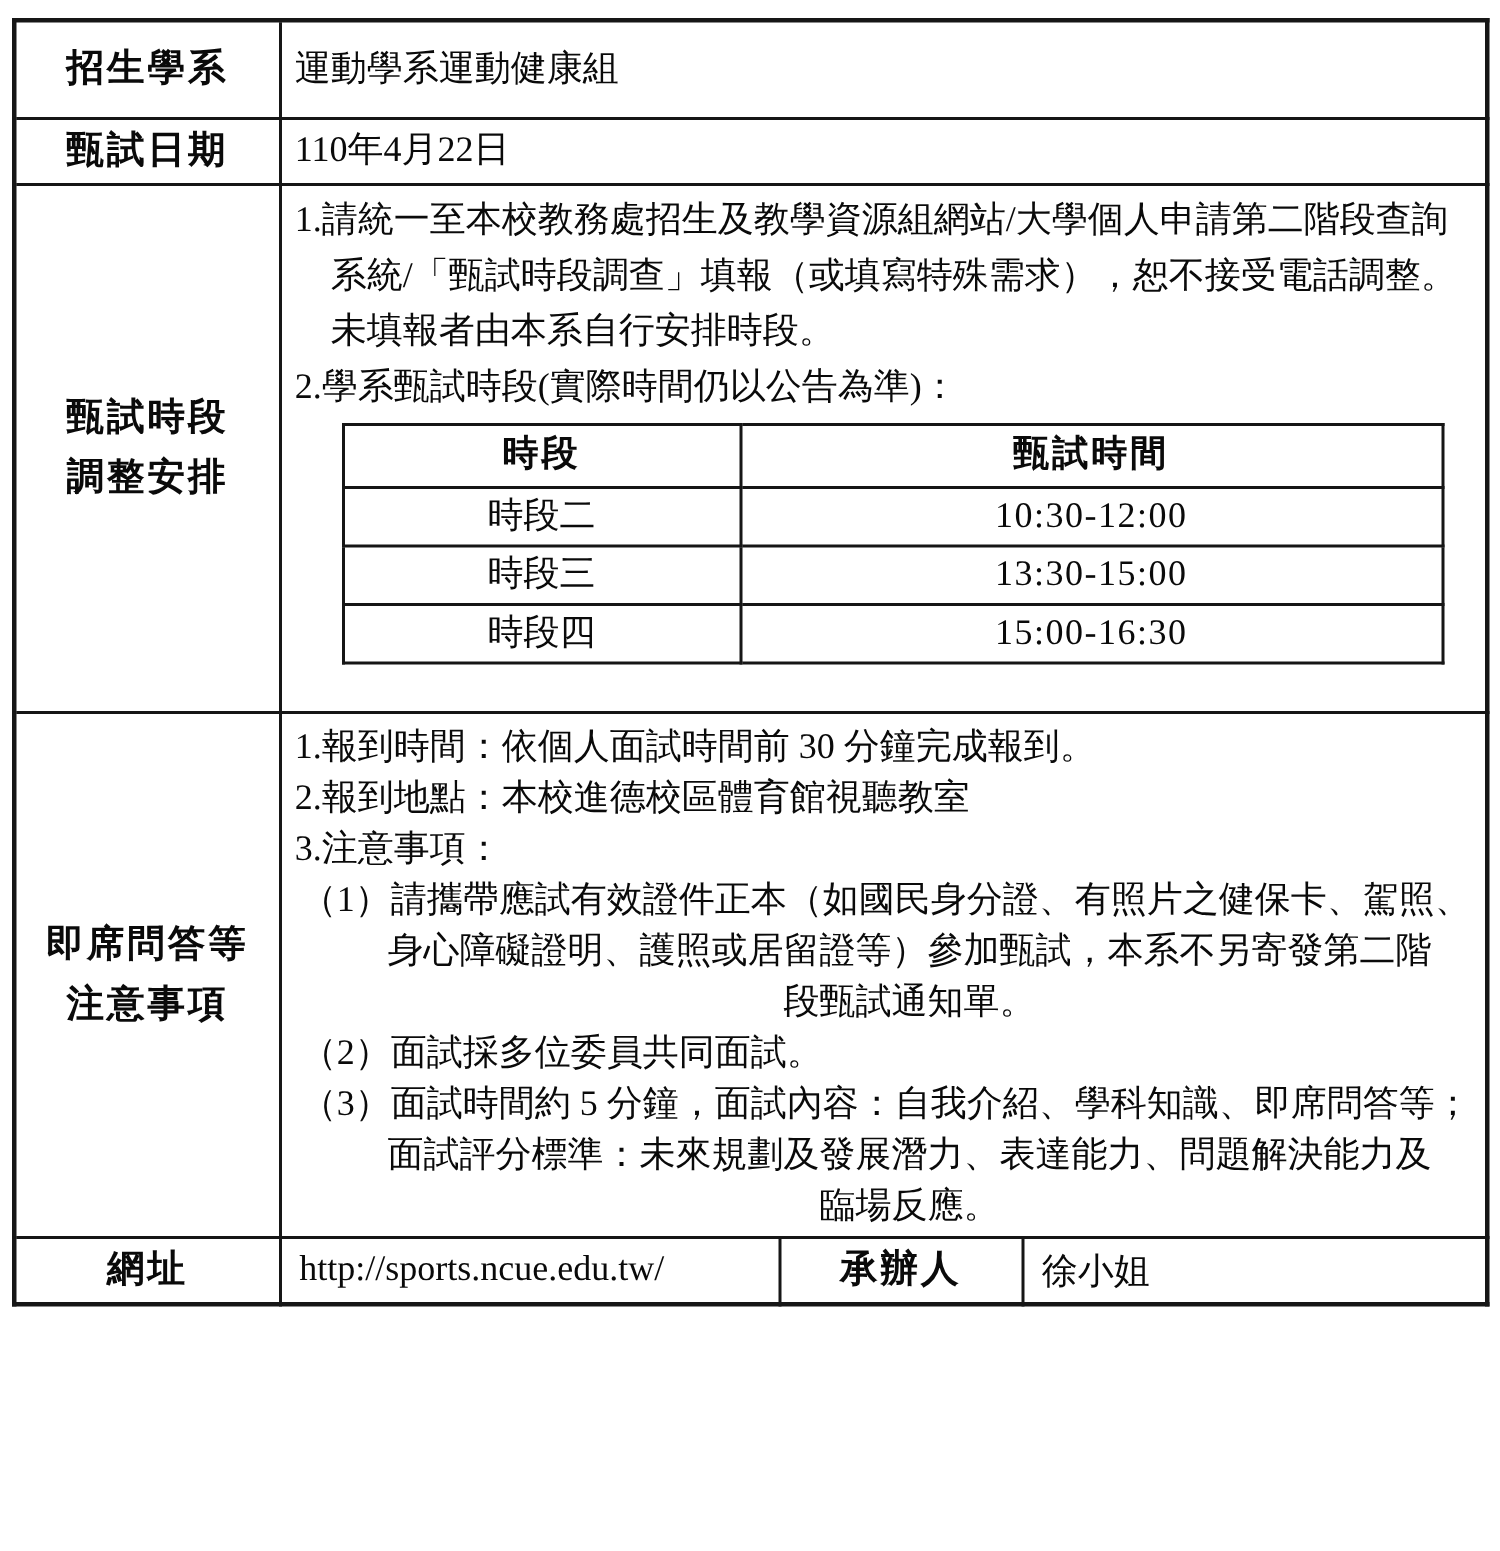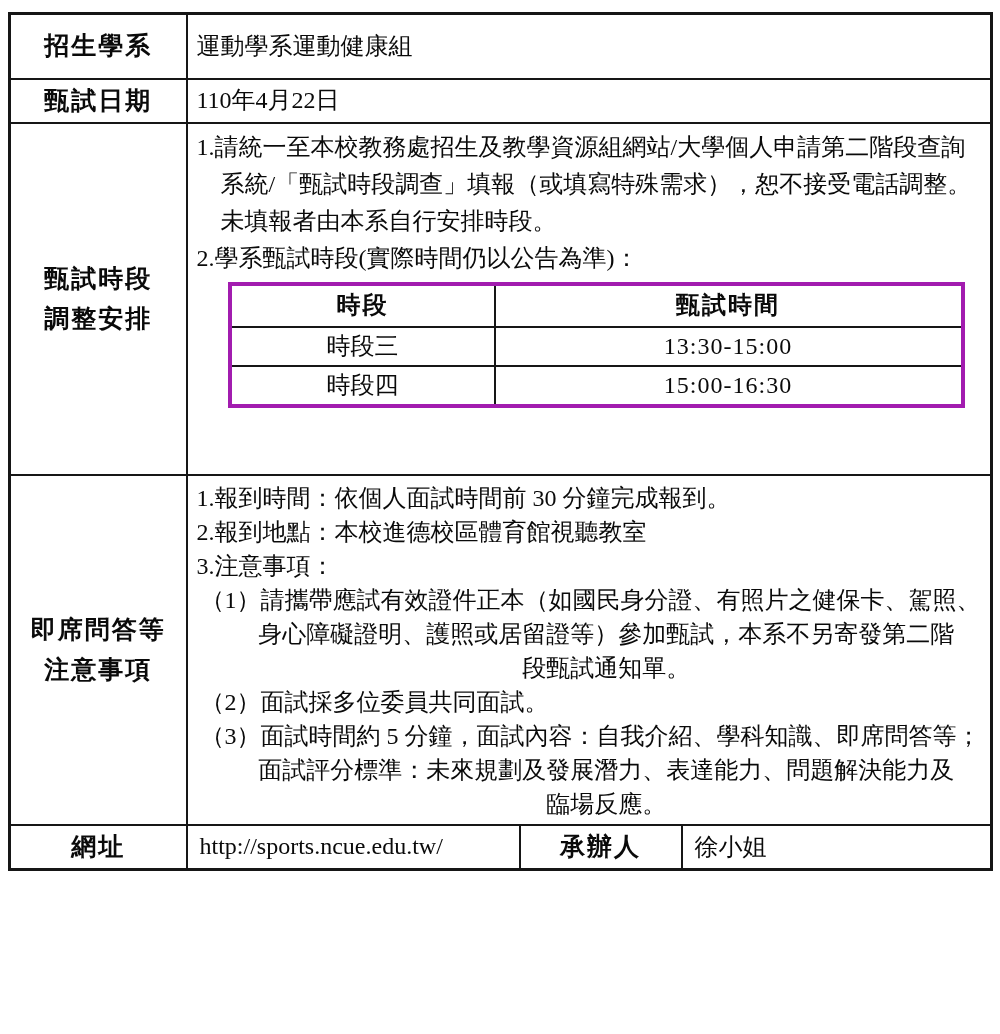--- a/index.html
+++ b/index.html
@@ -54,21 +54,21 @@
   .value-cell {
     font-size: 24px;
     padding: 2px 6px 2px 12px;
     white-space: nowrap;
   }
   table.inner {
     border-collapse: collapse;
     table-layout: fixed;
     margin: 5px 0 0 31px;
     width: 733px;
-    border: 4px solid #a21caf;
+    border: 2px solid #a21caf;
   }
   table.inner td {
     border: 2px solid #161616;
     text-align: center;
     font-size: 24px;
     height: 37px;
     line-height: 37px;
     padding: 0;
   }
   table.inner tr.hdr td {
@@ -125,20 +125,24 @@
           <colgroup>
             <col style="width:265px">
             <col style="width:468px">
           </colgroup>
           <tbody>
                 <tr class="hdr">
             <td>時段</td>
             <td>甄試時間</td>
           </tr>
           <tr>
+            <td>時段二</td>
+            <td class="time-val">10:30-12:00</td>
+          </tr>
+          <tr>
             <td>時段三</td>
             <td class="time-val">13:30-15:00</td>
           </tr>
           <tr>
             <td>時段四</td>
             <td class="time-val">15:00-16:30</td>
           </tr>
         </tbody>
             </table>
       </td>

